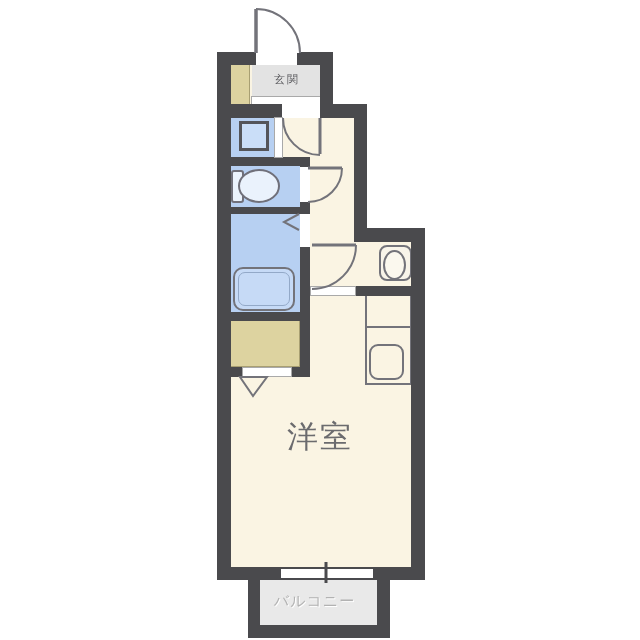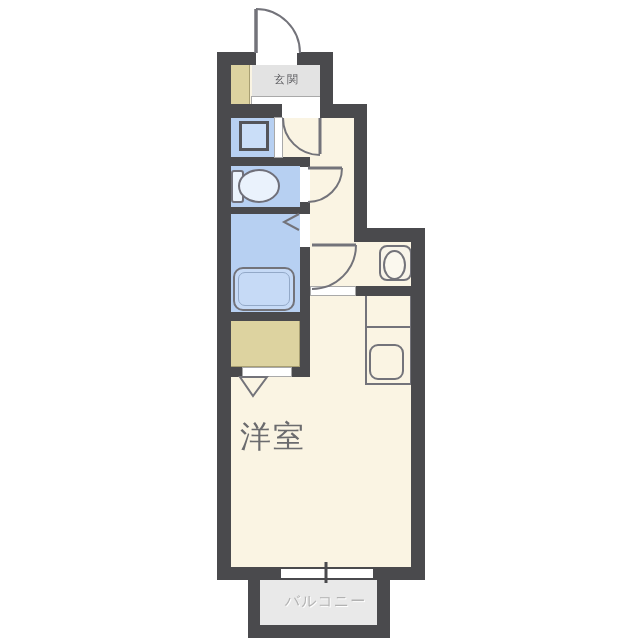--- a/index.html
+++ b/index.html
@@ -104,19 +104,19 @@
 
     <path d="M299,214 L284,222 L299,230" stroke="#73737a" stroke-width="2" fill="none"></path>
 
     <path d="M240,377 L267,377 L253,396 Z" stroke="#73737a" stroke-width="2" fill="#faf4e3"></path>
 
     <line x1="326" y1="562" x2="326" y2="583" stroke="#4a4a4d" stroke-width="3"></line>
   </svg>
 
   <div class="abs lbl" style="left:252px;top:62px;width:70px;height:34px;font-size:11px;letter-spacing:2px;color:#58585c;">玄関</div>
 
-  <div class="abs" style="left:240px;top:412px;width:160px;color:#6b6b6e;font-size:31px;line-height:1.6;letter-spacing:2px;">
+  <div class="abs" style="left:240px;top:412px;width:160px;text-align:center;color:#6b6b6e;font-size:31px;line-height:1.6;letter-spacing:2px;">
     <div>洋室</div>
   </div>
 
-  <div class="abs lbl" style="left:267px;top:578px;width:117px;height:47px;font-size:15px;letter-spacing:1px;color:#b2b2b2;text-shadow:1px 1px 0 #ffffff;">バルコニー</div>
+  <div class="abs lbl" style="left:256px;top:578px;width:117px;height:47px;font-size:15px;letter-spacing:1px;color:#b2b2b2;text-shadow:1px 1px 0 #ffffff;">バルコニー</div>
 
 </div>
 
 </body></html>

